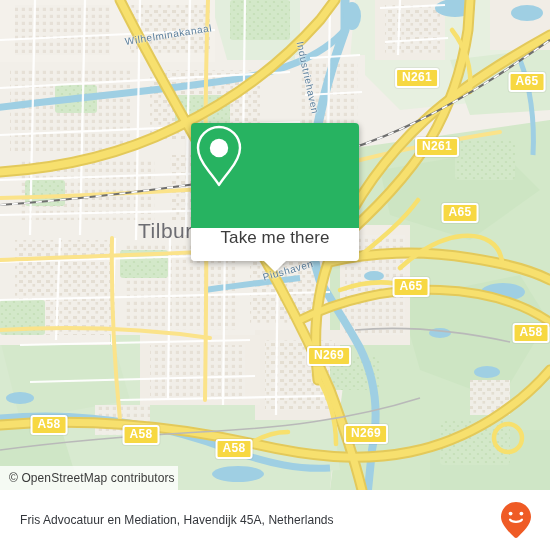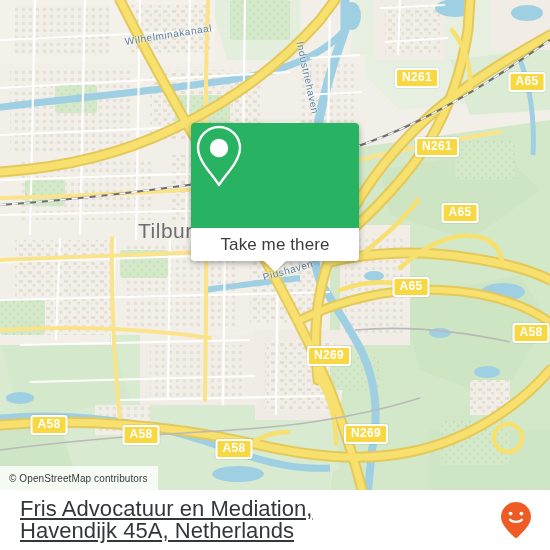--- a/index.html
+++ b/index.html
@@ -37,24 +37,24 @@
   }
 
   
   #attribution {
     position: absolute;
     left: 0;
     top: 466px;
     height: 24px;
     display: flex;
     align-items: center;
-    padding: 0 10px 0 9px;
+    padding: 0 3px 0 9px;
     background: rgba(255,255,255,0.78);
     color: #3a3a3a;
-    font-size: 10px;
+    font-size: 12px;
     letter-spacing: 0.1px;
     white-space: nowrap;
   }
 
   
   #callout {
     position: absolute;
     left: 191px;
     top: 123px;
     width: 168px;
@@ -69,21 +69,20 @@
     border-radius: 4px 4px 0 0;
     display: flex;
     align-items: center;
     justify-content: center;
   }
   #callout-white {
     height: 33px;
     background: #ffffff;
     border-radius: 0 0 4px 4px;
     display: flex;
-    align-items: center;
     justify-content: center;
     color: #3c3c3c;
     font-size: 17px;
     letter-spacing: 0.1px;
   }
   #callout-tail {
     position: absolute;
     left: 50%;
     bottom: -11px;
     transform: translateX(-50%);
@@ -104,25 +103,24 @@
     height: 60px;
     background: #ffffff;
     display: flex;
     align-items: center;
     justify-content: space-between;
     padding: 0 18px 0 20px;
     box-sizing: border-box;
   }
   #footer-title {
     color: #33363b;
-    font-size: 22px;
+    font-size: 12px;
     line-height: 22px;
     max-width: 390px;
     letter-spacing: 0.05px;
-    text-decoration: underline;
   }
   #brand {
     display: flex;
     align-items: center;
     flex: none;
   }
   #brand-word {
     color: #1b1b1b;
     font-size: 33px;
     letter-spacing: -0.8px;

